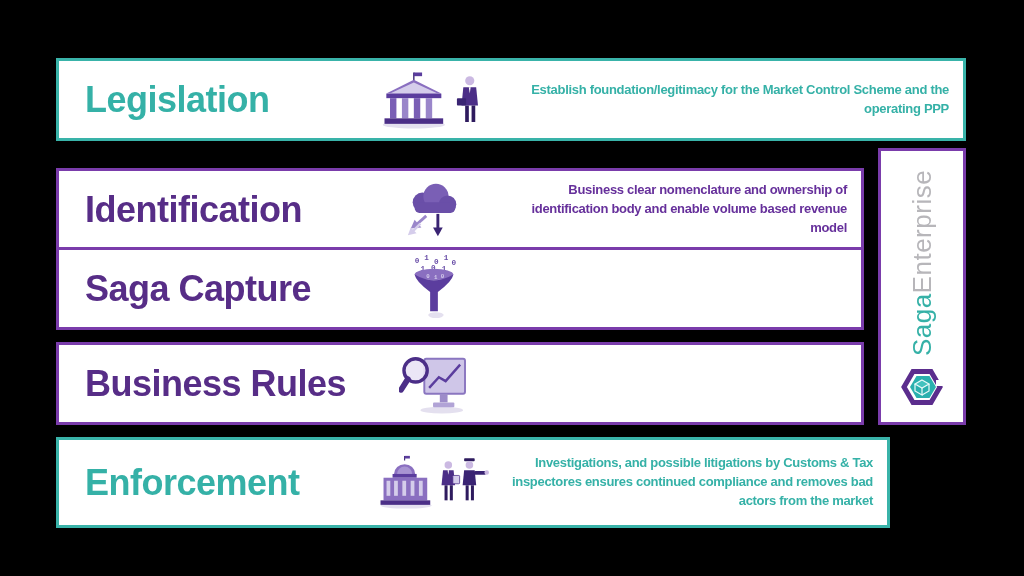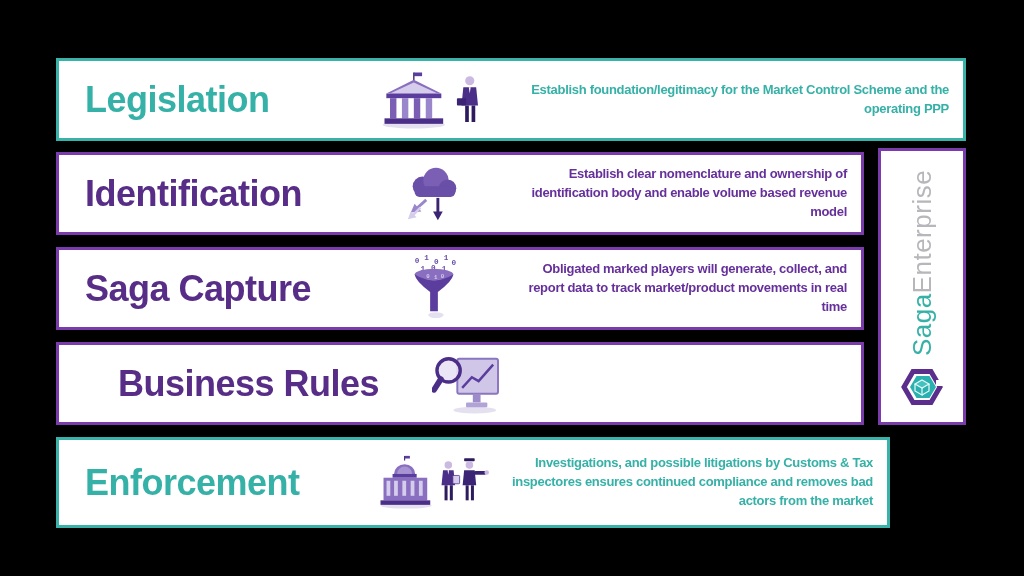--- a/index.html
+++ b/index.html
@@ -38,23 +38,23 @@
     width:110px;display:flex;justify-content:center;align-items:center;
     flex-shrink:0;
   }
   .band-desc{
     flex:1;text-align:right;padding-right:14px;margin-left:auto;
     font-size:13px;font-weight:bold;line-height:1.45;letter-spacing:-0.3px;
   }
   .band.teal  .band-desc{color:var(--teal_text);max-width:470px;}
   .band.purple .band-desc{color:var(--purple_text);max-width:356px;}
   #band-legislation   {top:58px; width:910px;height:83px;}
-  #band-identification{top:152px;width:808px;height:83px;}
+  #band-identification{top:168px;width:808px;height:83px;}
   #band-data-capture  {top:247px;width:808px;height:83px;}
-  #band-business-rules{top:342px;width:808px;height:83px;padding-left:33px;}
+  #band-business-rules{top:342px;width:808px;height:83px;}
   #band-enforcement   {top:437px;width:834px;height:91px;}
   #brand-sidebar{
     position:absolute;left:878px;top:148px;width:88px;height:277px;
     background:#ffffff;border:3px solid var(--purple_border);
   }
   .brand-rot{
     position:absolute;left:50%;top:112px;
     transform:translate(-50%,-50%) rotate(-90deg);
     white-space:nowrap;font-size:26px;letter-spacing:0.5px;
   }
@@ -106,21 +106,21 @@
         <circle cx="46" cy="26" r="9" fill="#6a4fa8"></circle>
         <rect x="12" y="24" width="42" height="11" rx="5" fill="#6a4fa8"></rect>
         <line x1="36" y1="36" x2="36" y2="52" stroke="#3a2473" stroke-width="3"></line>
         <polygon points="31,50 41,50 36,59" fill="#3a2473"></polygon>
         <line x1="24" y1="38" x2="14" y2="47" stroke="#9a86ca" stroke-width="3"></line>
         <polygon points="12,42 19,50 8,51" fill="#9a86ca"></polygon>
         <line x1="18" y1="46" x2="10" y2="54" stroke="#d5cdeb" stroke-width="2.5"></line>
         <polygon points="8,50 14,56 5,58" fill="#d5cdeb"></polygon>
       </svg>
     </span>
-    <div class="band-desc">Establish clear nomenclature and ownership of identification body and enable volume based revenue model</div>
+    <div class="band-desc">Business clear nomenclature and ownership of identification body and enable volume based revenue model</div>
   </div>
 
   <div class="band purple" id="band-data-capture">
     <div class="band-title">Saga Capture</div>
     <span class="band-icon">
       <svg width="58" height="68" viewBox="0 0 60 70">
         <ellipse cx="32" cy="62" rx="8" ry="3" fill="#e4e0ef"></ellipse>
         <g fill="#6a4fa8" font-family="Liberation Mono, monospace" font-size="8" font-weight="bold">
           <text x="10" y="8">0</text>
             <text x="20" y="5">1</text>
@@ -133,21 +133,20 @@
         </g>
         <ellipse cx="30" cy="20" rx="20" ry="6" fill="#8a6fc0"></ellipse>
         <path d="M10,20 Q11,27 26,38 L26,58 L34,58 L34,38 Q49,27 50,20 Q40,26 30,26 Q20,26 10,20 Z" fill="#5b3d9e"></path>
         <g fill="#d5cdeb" font-family="Liberation Mono, monospace" font-size="6" font-weight="bold">
           <text x="22" y="24">0</text>
             <text x="30" y="25">1</text>
             <text x="37" y="24">0</text>
         </g>
       </svg>
     </span>
-    <div class="band-desc">Obligated marked players will generate, collect, and report data to track market/product movements in real time</div>
   </div>
 
   <div class="band purple" id="band-business-rules">
     <div class="band-title">Business Rules</div>
     <span class="band-icon">
       <svg width="70" height="62" viewBox="0 0 72 64">
         <ellipse cx="44" cy="59" rx="22" ry="3.5" fill="#e4e0ef"></ellipse>
         <rect x="26" y="6" width="42" height="36" rx="2" fill="#cfc6e8" stroke="#8a76c0" stroke-width="2"></rect>
         <polyline points="31,36 41,25 48,29 63,12" stroke="#5b3d9e" stroke-width="2.5" fill="none"></polyline>
         <rect x="42" y="42" width="8" height="9" fill="#9d8cc9"></rect>

